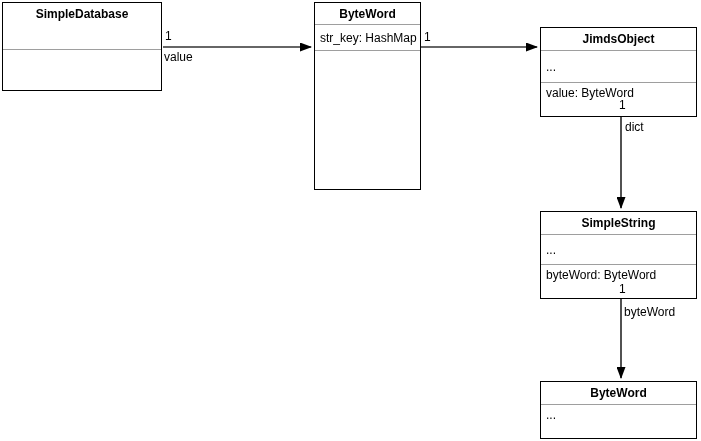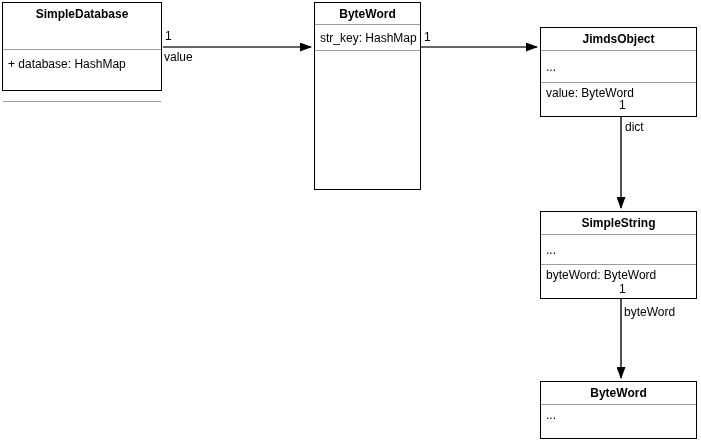--- a/index.html
+++ b/index.html
@@ -96,21 +96,20 @@
       </marker>
     </defs>
     <line x1="163" y1="47" x2="311" y2="47" stroke="#333333" stroke-width="1.7" marker-end="url(#arrowhead)"></line>
     <line x1="421" y1="47" x2="537" y2="47" stroke="#333333" stroke-width="1.7" marker-end="url(#arrowhead)"></line>
     <line x1="621" y1="117" x2="621" y2="208" stroke="#333333" stroke-width="1.7" marker-end="url(#arrowhead)"></line>
     <line x1="621" y1="299" x2="621" y2="378" stroke="#333333" stroke-width="1.7" marker-end="url(#arrowhead)"></line>
   </svg>
 
   <div class="uml-box box-simpledatabase">
     <div class="uml-title">SimpleDatabase</div>
-    <div class="uml-row row-attr">+ database: HashMap</div>
     <div class="uml-row grow"></div>
   </div>
 
   <div class="uml-box box-hashmap">
     <div class="uml-title">ByteWord</div>
     <div class="uml-row row-attr">str_key: HashMap</div>
     <div class="uml-row grow"></div>
   </div>
 
   <div class="uml-box box-jimdsobject">

